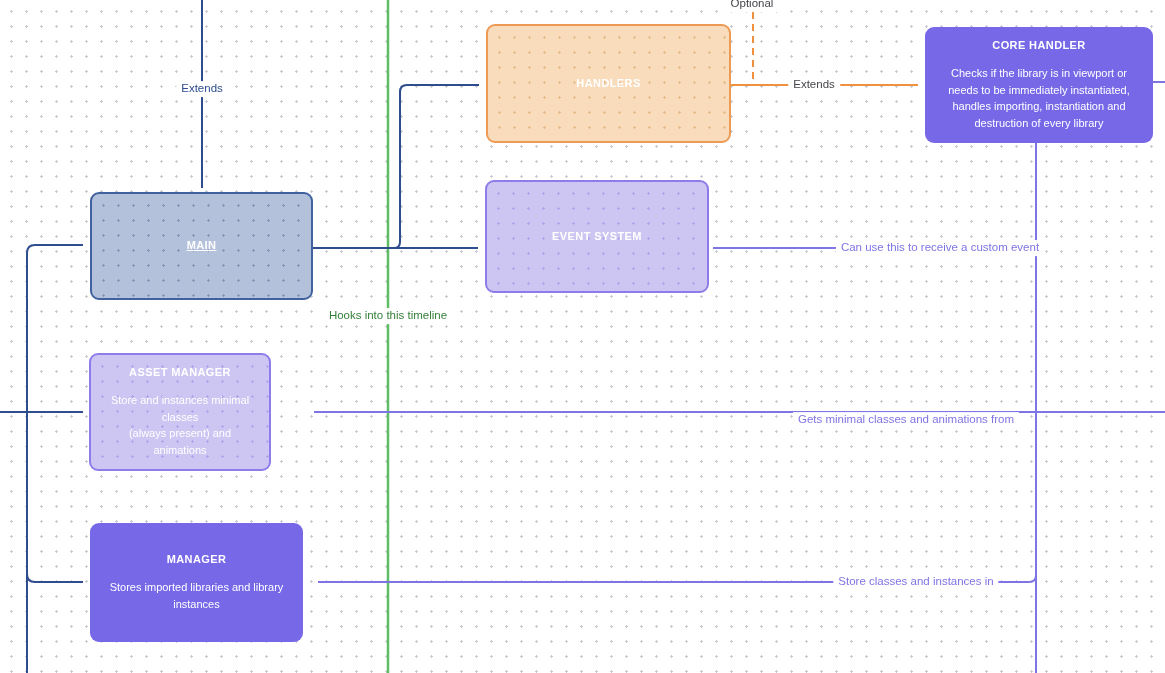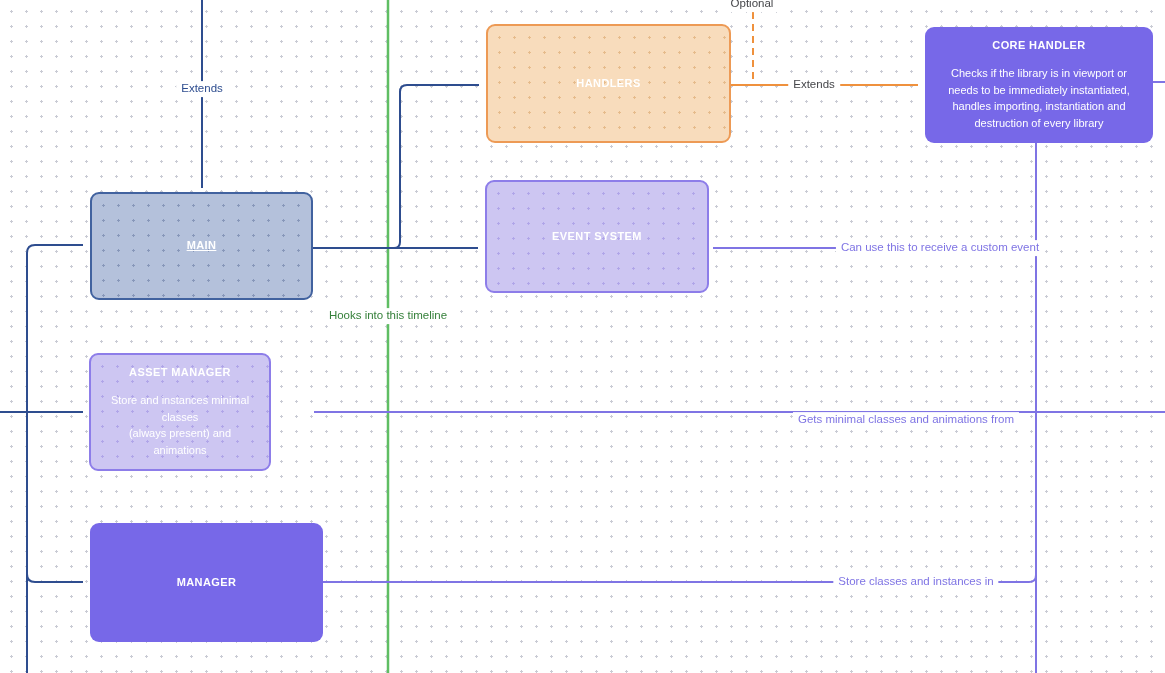--- a/index.html
+++ b/index.html
@@ -29,21 +29,21 @@
   .node-core-handler{left:925px;top:27px;width:228px;height:116px;background-color:#7768e8;}
   .node-main{left:90px;top:192px;width:223px;height:108px;
     background-color:#b4c1db;border:2px solid #41629f;
     background-image:radial-gradient(circle,rgba(80,100,145,.45) 1.1px,transparent 1.2px);text-decoration:underline;}
   .node-event-system{left:485px;top:180px;width:224px;height:113px;
     background-color:#cdc6f2;border:2px solid #8d7de9;
     background-image:radial-gradient(circle,rgba(140,125,220,.45) 1.1px,transparent 1.2px);}
   .node-asset-manager{left:89px;top:353px;width:182px;height:118px;
     background-color:#cdc6f2;border:2px solid #8d7de9;
     background-image:radial-gradient(circle,rgba(140,125,220,.45) 1.1px,transparent 1.2px);}
-  .node-manager{left:90px;top:523px;width:233px;height:119px;background-color:#7768e8;}
+  .node-manager{left:90px;top:523px;width:213px;height:119px;background-color:#7768e8;}
 
   .edge-label{
     position:absolute;transform:translate(-50%,-50%);
     background:#ffffff;padding:1px 5px;font-size:11.5px;white-space:nowrap;line-height:1.2;
   }
   .lbl-blue{color:#2e4d8f;}
   .lbl-dark{color:#45464a;}
   .lbl-purple{color:#7f74e4;}
   .lbl-green{color:#36813b;}
 </style>
@@ -105,20 +105,22 @@
   </div>
 
   <div class="node node-asset-manager">
     <div class="title">ASSET MANAGER</div>
     <div class="body">Store and instances minimal classes
 (always present) and animations</div>
   </div>
 
   <div class="node node-manager">
     <div class="title">MANAGER</div>
+    <div class="body">Stores imported libraries and library
+instances</div>
   </div>
 
   <div class="edge-label lbl-blue" style="left:202px;top:89px;">Extends</div>
   <div class="edge-label lbl-dark" style="left:752px;top:4px;">Optional</div>
   <div class="edge-label lbl-dark" style="left:814px;top:85px;">Extends</div>
   <div class="edge-label lbl-green" style="left:388px;top:316px;">Hooks into this timeline</div>
   <div class="edge-label lbl-purple" style="left:940px;top:248px;">Can use this to receive a custom event</div>
   <div class="edge-label lbl-purple" style="left:891px;top:420px;margin-left:15px;">Gets minimal classes and animations from</div>
   <div class="edge-label lbl-purple" style="left:916px;top:582px;">Store classes and instances in</div>
 

